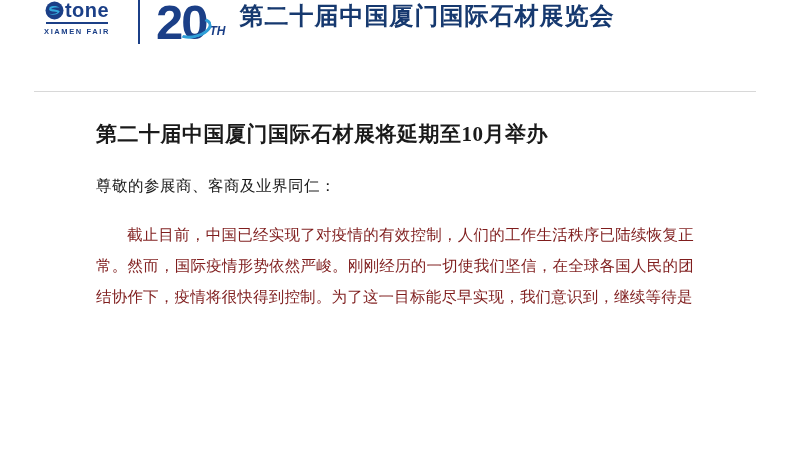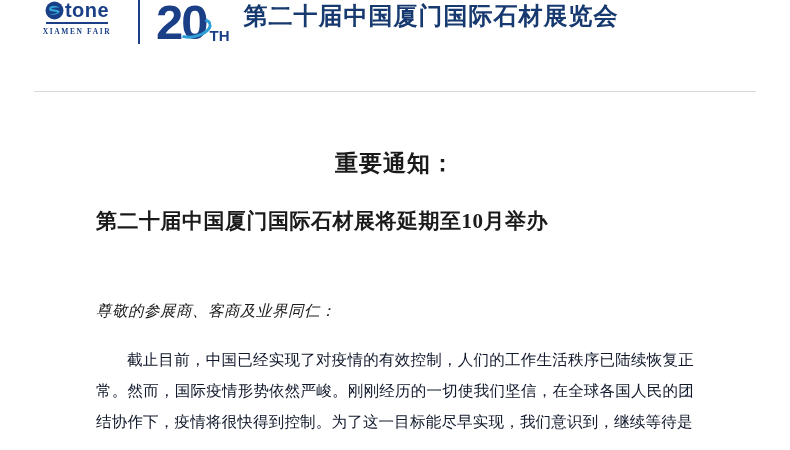--- a/index.html
+++ b/index.html
@@ -61,21 +61,21 @@
   .brand-mark {
     width: 19px;
     height: 19px;
     margin-right: 1px;
     position: relative;
     display: inline-block;
   }
   .brand-sub {
     margin-top: 4px;
     color: #1b3f87;
-    font-family: Liberation Serif, serif;
+    font-family: Liberation Sans, sans-serif;
     font-size: 7.5px;
     letter-spacing: 1.6px;
     font-weight: bold;
   }
   .brand-underline {
     width: 62px;
     height: 2px;
     background: #1b3f87;
     margin-top: 2px;
   }
@@ -109,25 +109,26 @@
     width: 30px;
     height: 14px;
     border-radius: 50%;
     border: 3px solid #2f9fd8;
     border-top-color: transparent;
     border-left-color: transparent;
     transform: rotate(-14deg);
   }
   .anniv-th {
     font-family: "Liberation Sans", sans-serif;
-    font-size: 15px;
+    font-size: 12px;
     font-weight: bold;
     color: #1b3f87;
     margin-left: 3px;
-    margin-bottom: 0;
+    margin-bottom: 6px;
+    font-style: italic;
   }
 
   .header-title {
     font-family: "Liberation Serif", serif;
     font-weight: bold;
     font-size: 24px;
     color: #16396f;
     letter-spacing: 1px;
     white-space: nowrap;
   }
@@ -146,30 +147,29 @@
     letter-spacing: 1px;
   }
   .notice-subtitle {
     font-weight: bold;
     font-size: 21px;
     color: #1a1a1a;
     margin-top: 28px;
     letter-spacing: 0.5px;
   }
   .salutation {
-    margin-top: 66px;
+    margin-top: 28px;
     font-size: 15.5px;
     color: #1a1a1a;
     letter-spacing: 0.5px;
-    font-style: italic;
   }
   .para {
     margin-top: 22px;
     font-size: 15.5px;
-    color: #0f172a;
+    color: #7f1d1d;
     line-height: 2.0;
     text-align: justify;
     text-indent: 2em;
     letter-spacing: 0.2px;
   }
 </style>
 </head>
 <body>
 
 <div class="page">
@@ -199,19 +199,18 @@
       </div>
       <div class="anniv-th">TH</div>
     </div>
 
     <div class="header-title">第二十届中国厦门国际石材展览会</div>
 
     <div class="header-rule"></div>
   </div>
 
   <div class="doc-body">
-    <div class="notice-title">重要通知：</div>
     <div class="notice-subtitle">第二十届中国厦门国际石材展将延期至10月举办</div>
     <div class="salutation">尊敬的参展商、客商及业界同仁：</div>
     <div class="para">截止目前，中国已经实现了对疫情的有效控制，人们的工作生活秩序已陆续恢复正常。然而，国际疫情形势依然严峻。刚刚经历的一切使我们坚信，在全球各国人民的团结协作下，疫情将很快得到控制。为了这一目标能尽早实现，我们意识到，继续等待是</div>
   </div>
 
 </div>
 
 </body></html>

